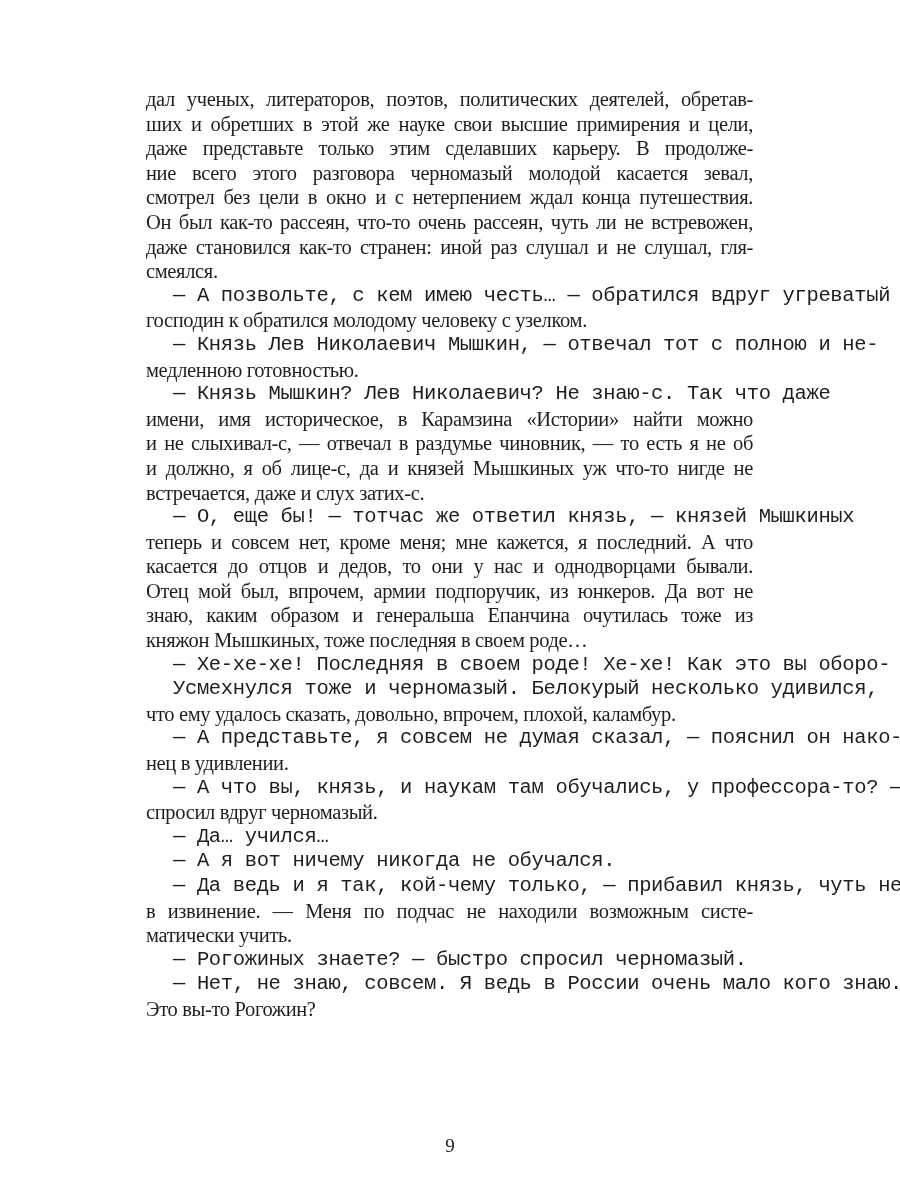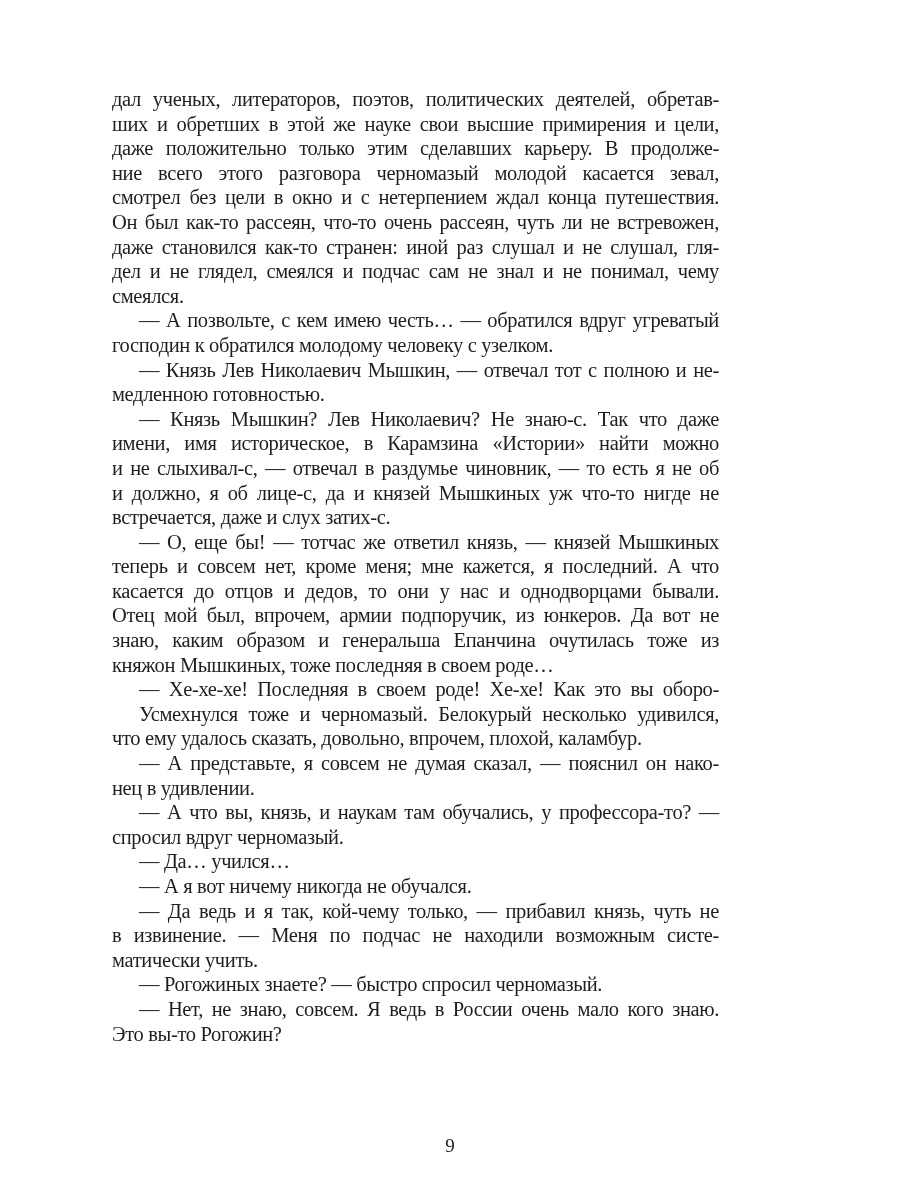--- a/index.html
+++ b/index.html
@@ -17,62 +17,62 @@
     }
     .page {
       position: absolute;
       left: 0;
       top: 0;
       width: 900px;
       height: 1200px;
     }
     .text-block {
       position: absolute;
-      left: 112px;
+      left: 146px;
       top: 87px;
       width: 607px;
     }
     .line {
       display: block;
       height: 24.6px;
       line-height: 24.6px;
       font-size: 20.5px;
       white-space: nowrap;
       letter-spacing: -0.35px;
     }
     .line.justify {
       text-align: justify;
       text-align-last: justify;
     }
     .line.indent {
       padding-left: 27px;
+      font-family: Liberation Mono, monospace;
     }
     .page-number {
       position: absolute;
       left: 0;
       width: 900px;
       top: 1134px;
       text-align: center;
       font-size: 19px;
       line-height: 24px;
     }
   </style>
 </head>
 <body>
 
 <div class="page">
   <div class="text-block" id="text-block">
       <span class="line justify">дал ученых, литераторов, поэтов, политических деятелей, обретав-</span>
       <span class="line justify">ших и обретших в этой же науке свои высшие примирения и цели,</span>
-      <span class="line justify">даже положительно только этим сделавших карьеру. В продолже-</span>
+      <span class="line justify">даже представьте только этим сделавших карьеру. В продолже-</span>
       <span class="line justify">ние всего этого разговора черномазый молодой касается зевал,</span>
       <span class="line justify">смотрел без цели в окно и с нетерпением ждал конца путешествия.</span>
       <span class="line justify">Он был как-то рассеян, что-то очень рассеян, чуть ли не встревожен,</span>
       <span class="line justify">даже становился как-то странен: иной раз слушал и не слушал, гля-</span>
-      <span class="line justify">дел и не глядел, смеялся и подчас сам не знал и не понимал, чему</span>
       <span class="line">смеялся.</span>
       <span class="line indent justify">— А позвольте, с кем имею честь… — обратился вдруг угреватый</span>
       <span class="line">господин к обратился молодому человеку с узелком.</span>
       <span class="line indent justify">— Князь Лев Николаевич Мышкин, — отвечал тот с полною и не-</span>
       <span class="line">медленною готовностью.</span>
       <span class="line indent justify">— Князь Мышкин? Лев Николаевич? Не знаю-с. Так что даже</span>
       <span class="line justify">имени, имя историческое, в Карамзина «Истории» найти можно</span>
       <span class="line justify">и не слыхивал-с, — отвечал в раздумье чиновник, — то есть я не об</span>
       <span class="line justify">и должно, я об лице-с, да и князей Мышкиных уж что-то нигде не</span>
       <span class="line">встречается, даже и слух затих-с.</span>

